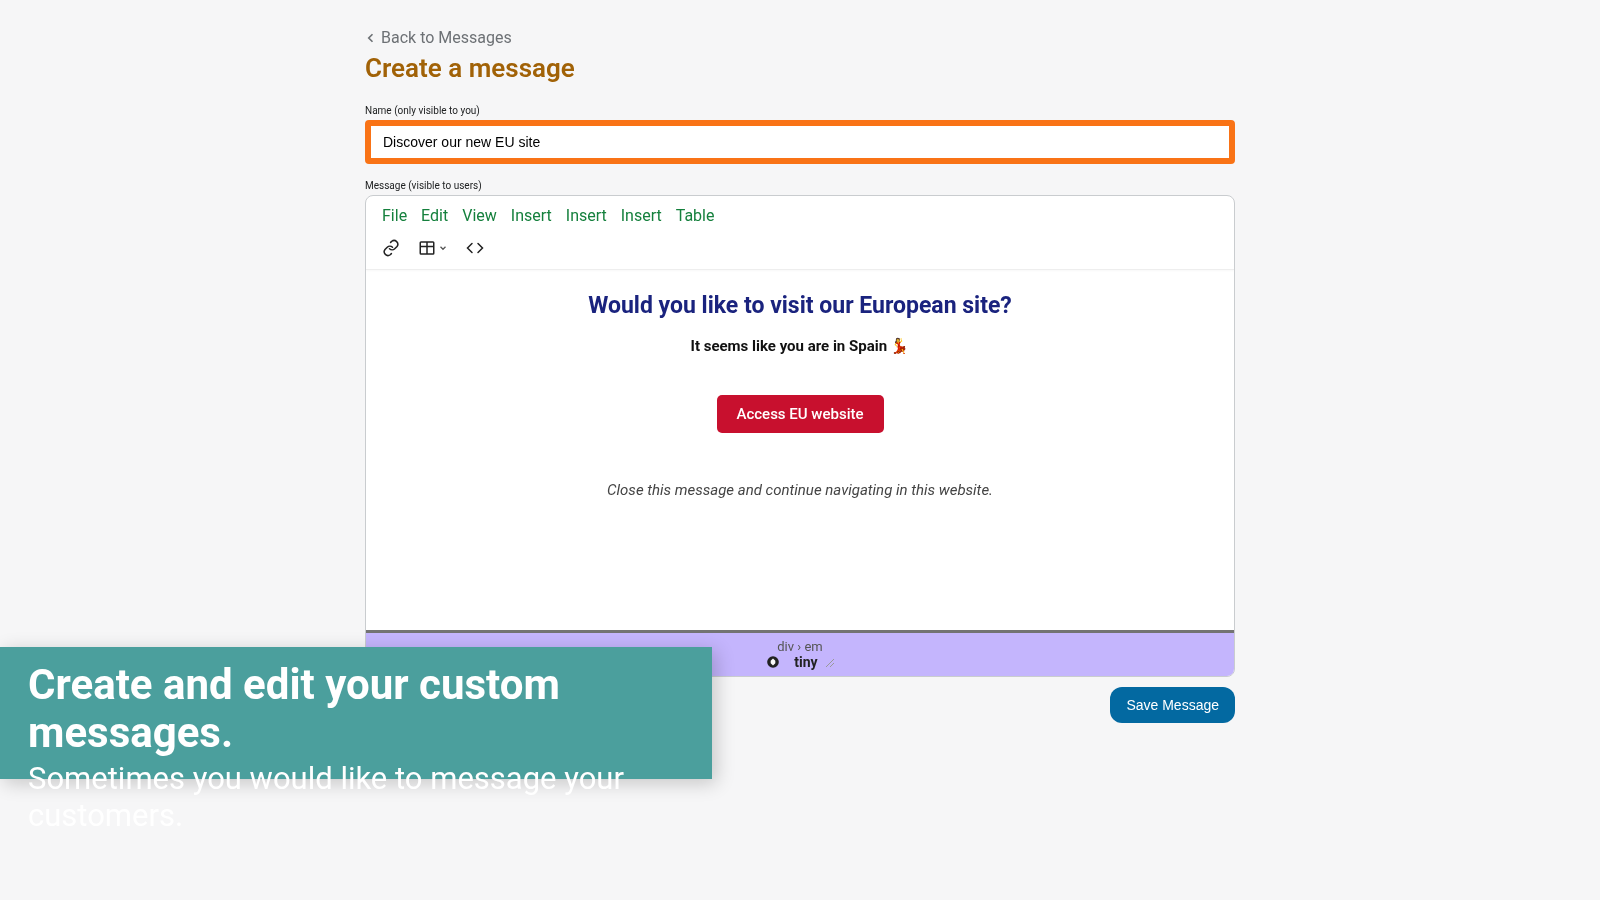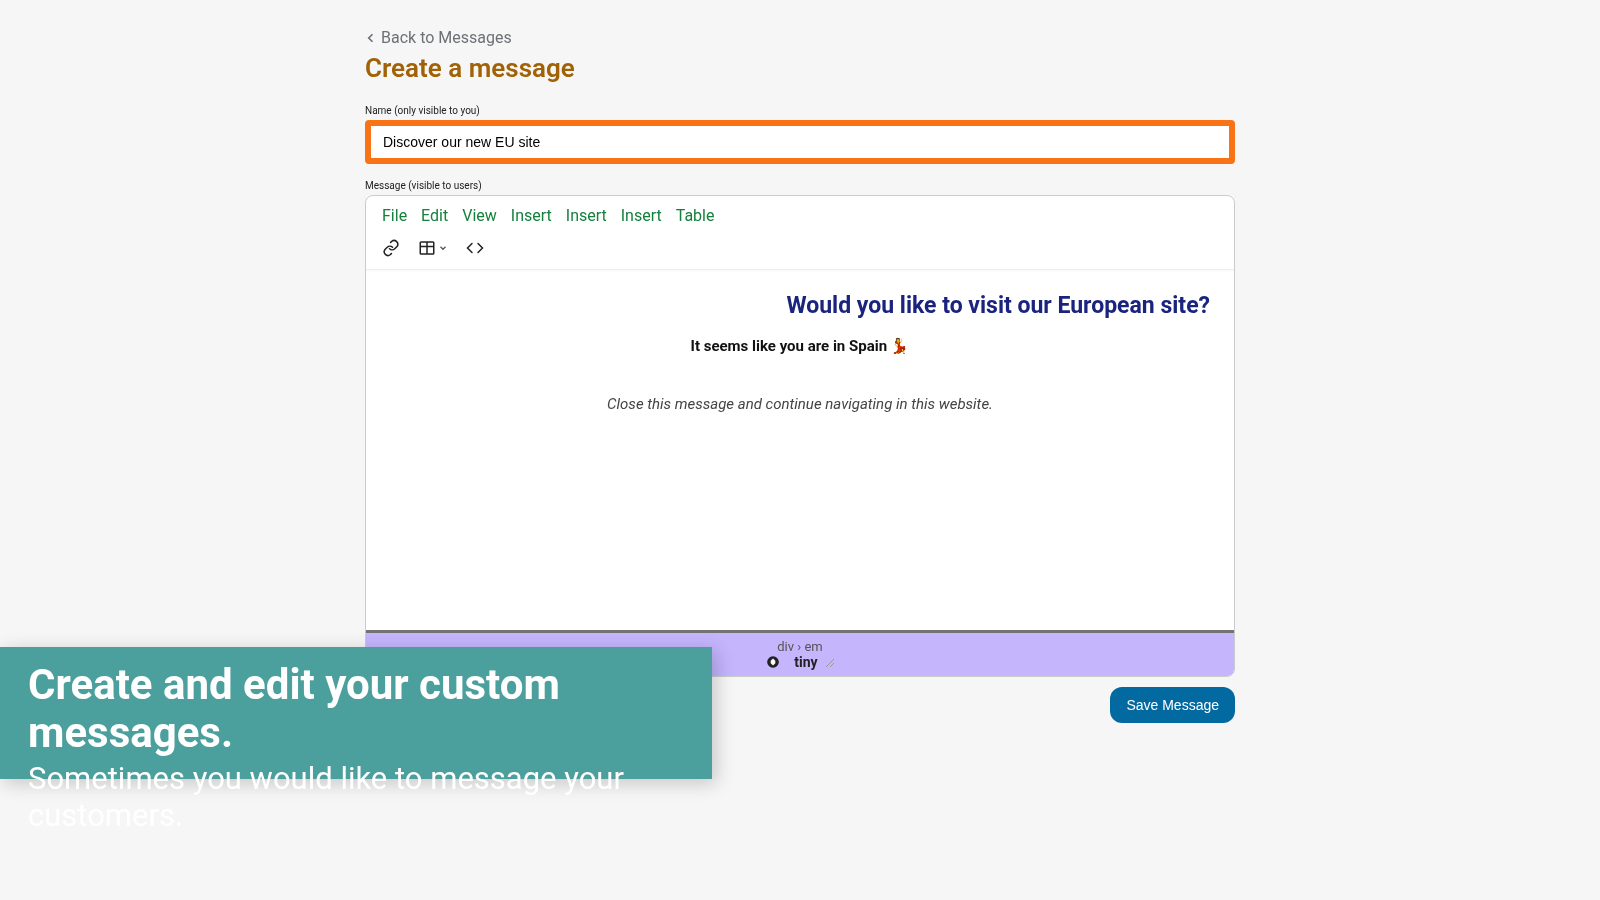--- a/index.html
+++ b/index.html
@@ -83,21 +83,20 @@
 .editor-content {
   min-height: 360px;
   padding: 22px 24px 24px;
   text-align: center;
 }
 .editor-h2 {
   color: #1a237e;
   font-size: 23px;
   font-weight: 700;
   margin-bottom: 18px;
-  text-align: right;
 }
 .editor-sub {
   font-size: 15px;
   font-weight: 700;
   color: #111;
   margin-bottom: 40px;
 }
 .editor-cta {
   display: inline-block;
   background: #c8102e;
@@ -228,20 +227,21 @@
         <svg width="18" height="18" viewBox="0 0 24 24" fill="none" stroke="#222" stroke-width="2" stroke-linecap="round">
             <polyline points="16 18 22 12 16 6"></polyline>
             <polyline points="8 6 2 12 8 18"></polyline>
           </svg>
       </span>
     </div>
 
     <div class="editor-content">
       <div class="editor-h2">Would you like to visit our European site?</div>
       <div class="editor-sub">It seems like you are in Spain 💃</div>
+      <div class="editor-cta">Access EU website</div>
       <div class="editor-note">Close this message and continue navigating in this website.</div>
     </div>
 
     <div class="editor-status">
       <span>div › em</span>
       <span style="display:inline-flex;align-items:center">
         <span class="tiny-brand">
           <svg viewBox="0 0 24 24" fill="#222">
               <circle cx="12" cy="12" r="10"></circle>
               <path d="M8 10 L12 6 L16 10 L16 14 L12 18 L8 14 Z" fill="#fafafa"></path>

